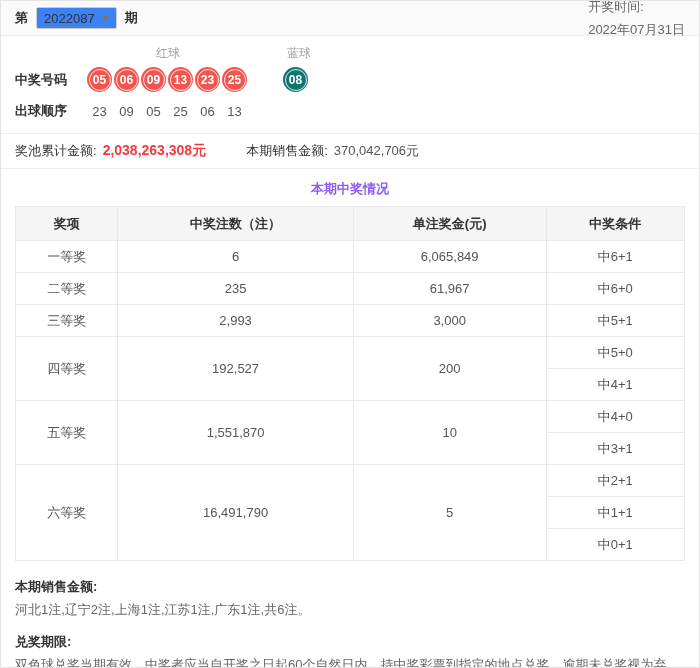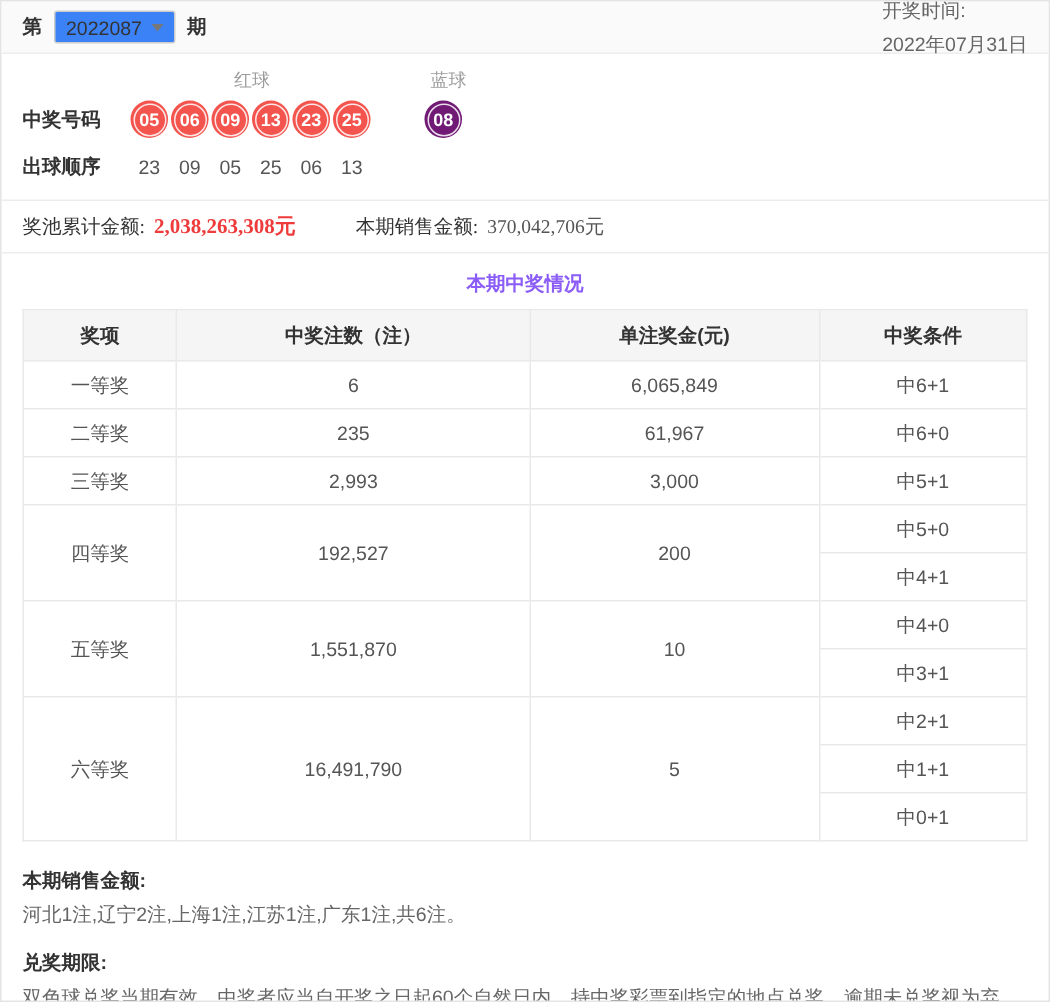--- a/index.html
+++ b/index.html
@@ -52,29 +52,29 @@
     width:25px; height:25px; border-radius:50%;
     color:#fff; font-weight:bold; font-size:12px;
     display:flex; align-items:center; justify-content:center;
     position:relative;
   }
   .ball::after {
     content:""; position:absolute; inset:1.5px;
     border:1px solid rgba(255,255,255,.85); border-radius:50%;
   }
   .ball.red  { background:#f4544e; }
-  .ball.blue { background:#701a75; }
+  .ball.blue { background:#0f766e; }
   .order-row { margin-top:10px; }
   .order-num { color:#555; font-size:13px; }
 
   
   .amounts {
     height:36px;
     border-top:1px solid #ededed; border-bottom:1px solid #ededed;
-    display:flex; align-items:center; padding:0 14px; gap:6px;font-family:Liberation Serif, serif;
+    display:flex; align-items:center; padding:0 14px; gap:6px;
   }
   .amount-label { color:#333; }
   .pool-value { color:#ee3c3c; font-weight:bold; font-size:14px; margin-right:34px; }
   .sales-value { color:#555; }
 
   
   .prize-section { padding:0 14px; }
   .prize-title { text-align:center; font-weight:bold; font-size:13px; margin:11px 0 8px 0; color:#8b5cf6; }
   table.prize {
     width:100%; border-collapse:collapse; table-layout:fixed;

